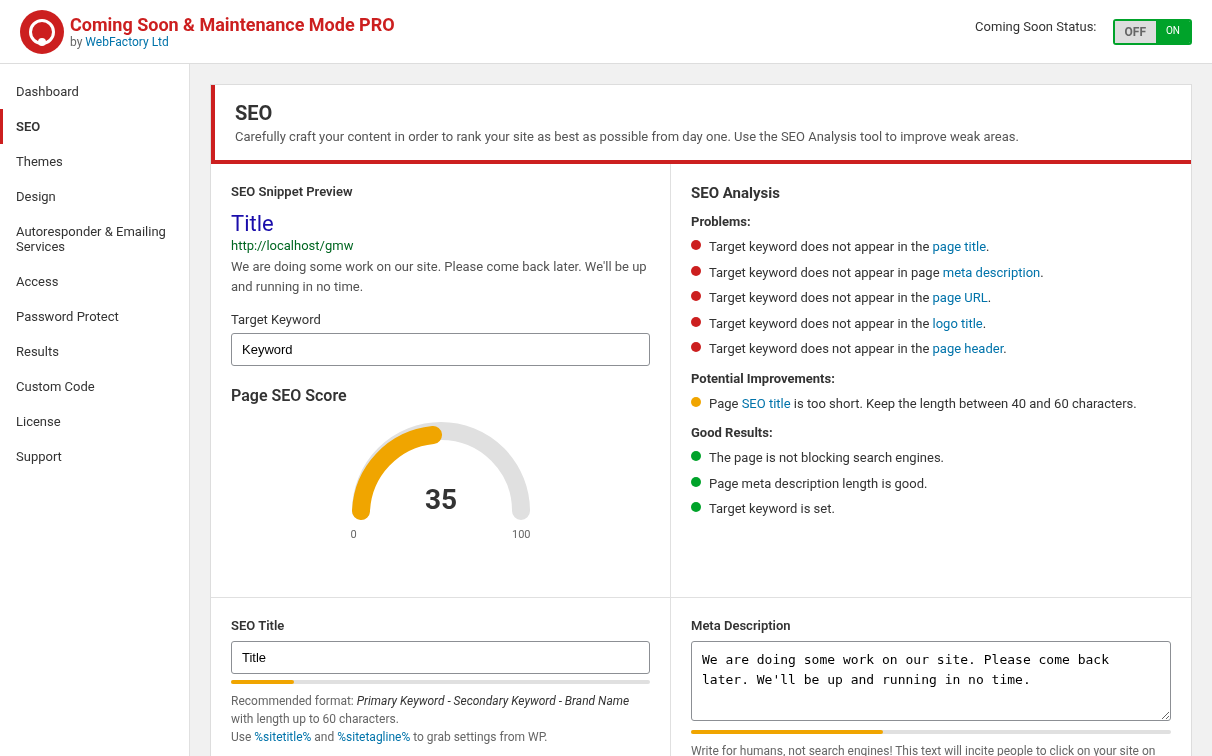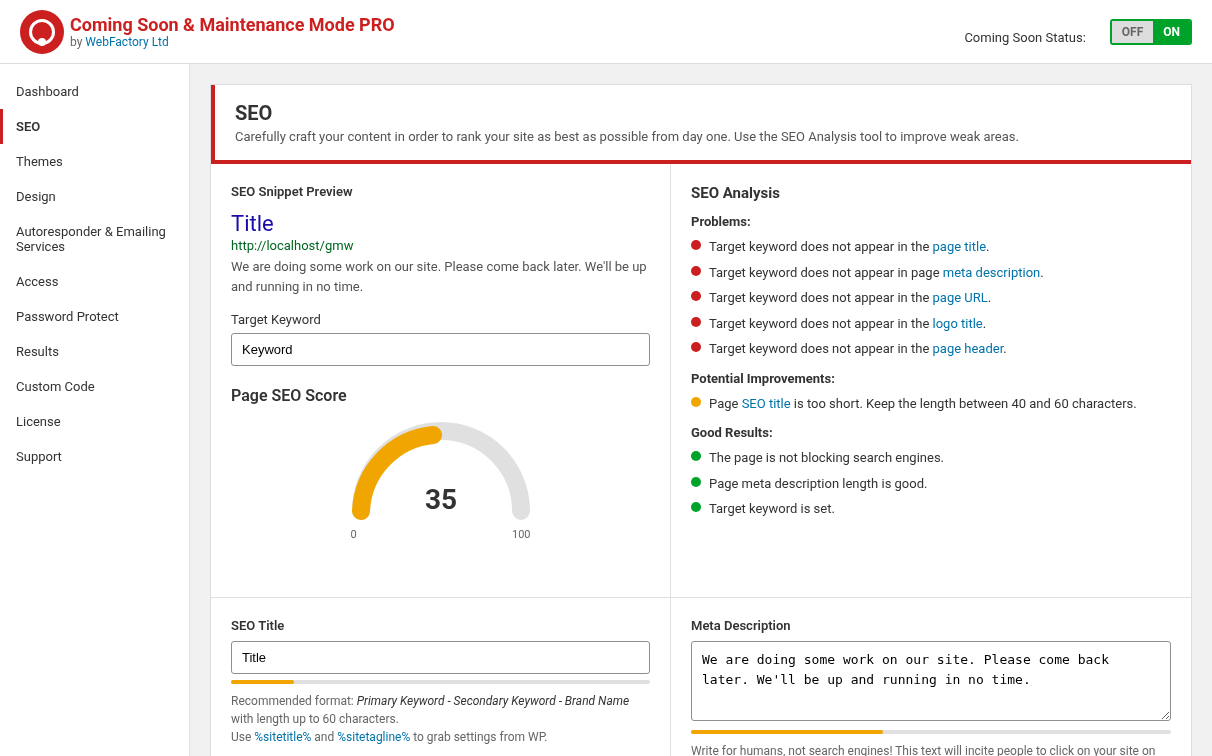--- a/index.html
+++ b/index.html
@@ -36,25 +36,25 @@
       bottom: 8px; left: 50%;
       transform: translateX(-50%);
       width: 8px; height: 8px;
       background: #fff;
       border-radius: 50%;
     }
     .app-title { font-size: 18px; font-weight: 400; color: #333; }
     .app-title span { color: #cc1f1f; font-weight: 700; }
     .app-subtitle { font-size: 12px; color: #666; }
     .app-subtitle a { color: #0073aa; text-decoration: none; }
-    .header-right { display: flex; align-items: flex-end; gap: 24px; }
+    .header-right { display: flex; align-items: flex-start; gap: 16px; }
     .status-label { font-size: 13px; color: #333; }
     .toggle-group { display: flex; border: 2px solid #00a32a; border-radius: 3px; overflow: hidden; }
     .toggle-off { background: #ddd; color: #666; padding: 4px 10px; font-size: 12px; font-weight: 700; }
-    .toggle-on { background: #00a32a; color: #fff; padding: 4px 10px; font-size: 12px; font-weight: 700; }
+    .toggle-on { background: #00a32a; color: #fff; padding: 4px 10px; font-size: 10px; font-weight: 400; }
 
     
     .layout { display: flex; min-height: calc(100vh - 64px); }
 
     
     .sidebar {
       width: 190px;
       background: #fff;
       border-right: 1px solid #e0e0e0;
       padding: 10px 0;

